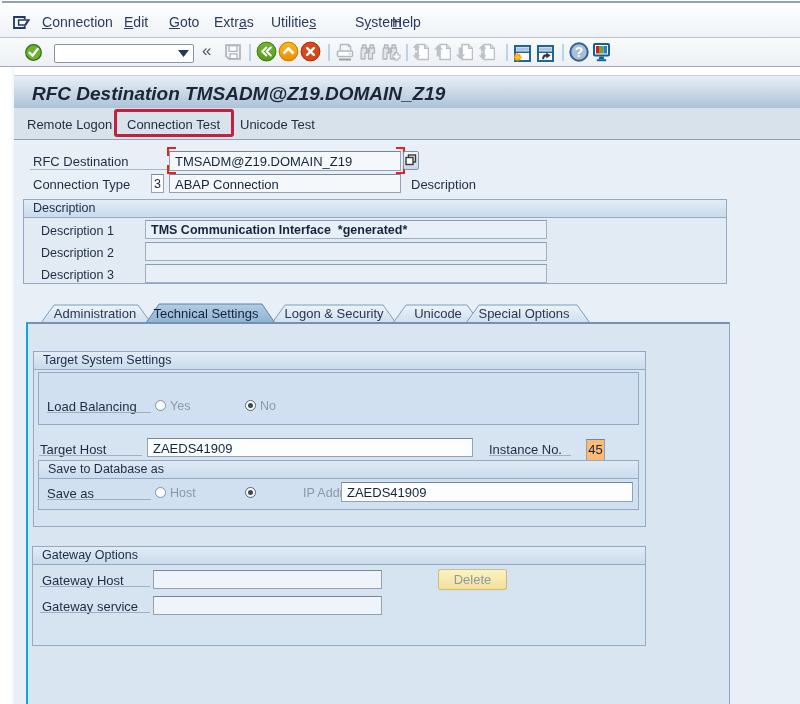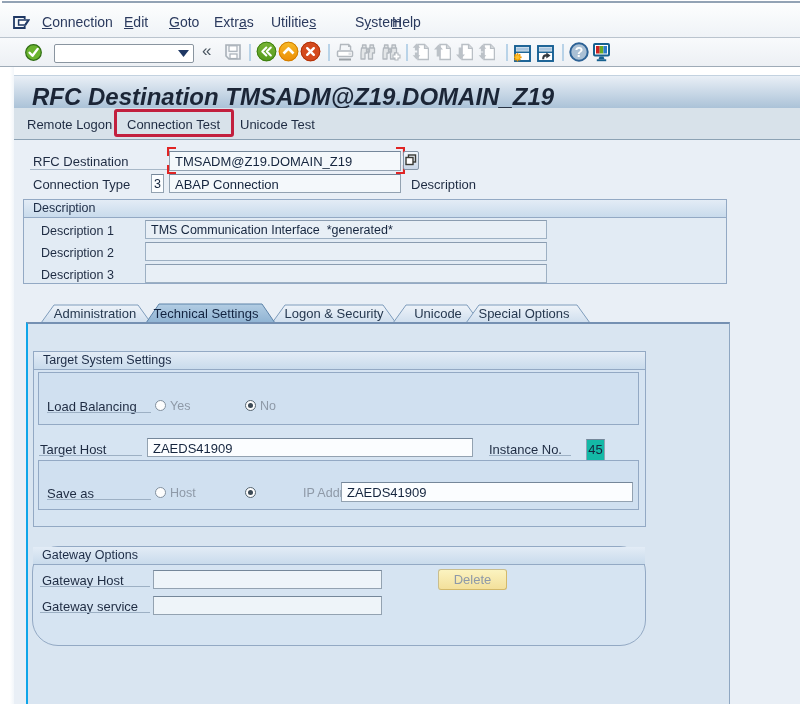--- a/index.html
+++ b/index.html
@@ -167,21 +167,21 @@
       <rect x="6.7" y="3" width="3.7" height="7.5" fill="#6aaa22"></rect>
       <rect x="10.4" y="3" width="3.6" height="7.5" fill="#2b7cc9"></rect>
       <path d="M6.5 13.5 h4 l1 2.8 h-6 z" fill="#15608f"></path>
       <rect x="3.8" y="16.3" width="9.4" height="1.9" fill="#15608f"></rect>
     </svg>
   </div>
 
   <div class="abs" style="left:0;top:67px;width:14px;height:637px;background:linear-gradient(to right,#ffffff 0%,#ffffff 70%,#f2f6fa 100%);border-right:0;"></div>
 
   <div class="abs" style="left:14px;top:75px;width:786px;height:33px;background:linear-gradient(#e9eff6,#a9c1d7);border-top:1px solid #c3d2e0;">
-    <div class="abs" style="left:18px;top:7px;font-size:24px;font-weight:bold;font-style:italic;color:#1b2536;letter-spacing:0px;">RFC Destination TMSADM@Z19.DOMAIN_Z19</div>
+    <div class="abs" style="left:18px;top:7px;font-size:19px;font-weight:bold;font-style:italic;color:#1b2536;letter-spacing:0px;">RFC Destination TMSADM@Z19.DOMAIN_Z19</div>
   </div>
 
   <div class="abs" style="left:14px;top:108px;width:786px;height:31px;background:#d8e2ea;border-bottom:1px solid #8ca2b4;">
     <div class="abs lbl" style="left:13px;top:9px;">Remote Logon</div>
     <div class="abs lbl" style="left:113px;top:9px;">Connection Test</div>
     <div class="abs lbl" style="left:226px;top:9px;">Unicode Test</div>
     <div class="abs" style="left:100px;top:1px;width:114px;height:22px;border:3px solid #c2203e;border-radius:3px;box-sizing:content-box;"></div>
   </div>
 
   <div class="abs" id="content" style="left:14px;top:140px;width:786px;height:564px;background:#e9eff6;">
@@ -207,21 +207,21 @@
     </div>
 
     <div class="lbl" style="left:19px;top:37px;">Connection Type</div>
     <div class="inp" style="left:137px;top:34px;width:13px;height:19px;background:#fbfdff;padding:0;text-align:center;font-size:12.5px;">3</div>
     <div class="inp" style="left:155px;top:34px;width:232px;height:19px;">ABAP Connection</div>
     <div class="lbl" style="left:397px;top:37px;">Description</div>
 
     <div class="gbox" style="left:9px;top:59px;width:704px;height:85px;background:#e2ebf4;">
       <div class="ghead">Description</div>
       <div class="lbl" style="left:17px;top:24px;font-size:12.5px;">Description 1</div>
-      <div class="inp" style="left:121px;top:20px;width:402px;height:19px;background:#e8eff6;border-color:#9db0c3;border-top-color:#8a9cb0;font-size:12.5px;">TMS Communication Interface&nbsp;&nbsp;*generated*</div>
+      <div class="inp" style="left:121px;top:20px;width:402px;height:19px;background:#e8eff6;border-color:#9db0c3;border-top-color:#8a9cb0;font-size:12.5px;font-weight:bold;">TMS Communication Interface&nbsp;&nbsp;*generated*</div>
       <div class="lbl" style="left:17px;top:46px;font-size:12.5px;">Description 2</div>
       <div class="inp" style="left:121px;top:42px;width:402px;height:19px;background:#e8eff6;border-color:#9db0c3;border-top-color:#8a9cb0;"></div>
       <div class="lbl" style="left:17px;top:68px;font-size:12.5px;">Description 3</div>
       <div class="inp" style="left:121px;top:64px;width:402px;height:19px;background:#e8eff6;border-color:#9db0c3;border-top-color:#8a9cb0;"></div>
     </div>
 
     <svg class="abs" style="left:12px;top:163px;" width="718" height="21" viewBox="0 0 718 21">
       <defs>
         <linearGradient id="tabi" x1="0" y1="0" x2="0" y2="1">
           <stop offset="0" stop-color="#eef3f9"></stop>
@@ -260,34 +260,35 @@
           <div class="glabel" style="left:131px;top:26px;">Yes</div>
           <div class="radio sel" style="left:206px;top:27px;"></div>
           <div class="glabel" style="left:221px;top:26px;">No</div>
         </div>
 
         <div class="lbl" style="left:6px;top:90px;">Target Host</div>
         <div class="ul" style="left:5px;top:103px;width:103px;"></div>
         <div class="inp" style="left:113px;top:86px;width:326px;height:19px;background:#fbfdff;">ZAEDS41909</div>
         <div class="lbl" style="left:455px;top:90px;">Instance No.</div>
         <div class="ul" style="left:455px;top:103px;width:82px;"></div>
-        <div class="inp" style="left:552px;top:87px;width:19px;height:28px;background:#14b8a6;padding:0;text-align:center;">45</div>
+        <div class="inp" style="left:552px;top:87px;width:19px;height:28px;background:#fdba74;padding:0;text-align:center;">45</div>
 
         <div class="gbox" style="left:4px;top:108px;width:601px;height:50px;background:#d0e0f0;">
+          <div class="ghead" style="background:linear-gradient(#dfe9f4,#cbdcee);">Save to Database as</div>
           <div class="lbl" style="left:8px;top:25px;">Save as</div>
           <div class="ul" style="left:8px;top:38px;width:104px;"></div>
           <div class="radio" style="left:116px;top:26px;"></div>
           <div class="glabel" style="left:131px;top:25px;">Host</div>
           <div class="radio sel" style="left:206px;top:26px;"></div>
           <div class="glabel" style="left:221px;top:25px;margin-left:43px;">IP Address</div>
           <div class="inp" style="left:302px;top:21px;width:292px;height:20px;background:#fbfdff;">ZAEDS41909</div>
         </div>
       </div>
 
-      <div class="gbox" style="left:4px;top:222px;width:614px;height:100px;background:#d6e4f2;border-radius:26px;">
+      <div class="gbox" style="left:4px;top:222px;width:614px;height:100px;background:#d6e4f2;">
         <div class="ghead">Gateway Options</div>
         <div class="lbl" style="left:9px;top:26px;">Gateway Host</div>
         <div class="ul" style="left:7px;top:39px;width:110px;"></div>
         <div class="inp" style="left:120px;top:23px;width:229px;height:19px;background:#eef4f9;"></div>
         <div class="abs" style="left:405px;top:22px;width:69px;height:21px;background:linear-gradient(#fbf3c0,#f3e09b);border:1px solid #c9bd8e;border-bottom-color:#d3b96a;border-right-color:#d3b96a;border-radius:3px;box-sizing:border-box;text-align:center;font-size:13px;color:#8d99a8;line-height:19px;">Delete</div>
         <div class="lbl" style="left:9px;top:52px;">Gateway service</div>
         <div class="ul" style="left:7px;top:65px;width:110px;"></div>
         <div class="inp" style="left:120px;top:49px;width:229px;height:19px;background:#eef4f9;"></div>
       </div>
     </div>

